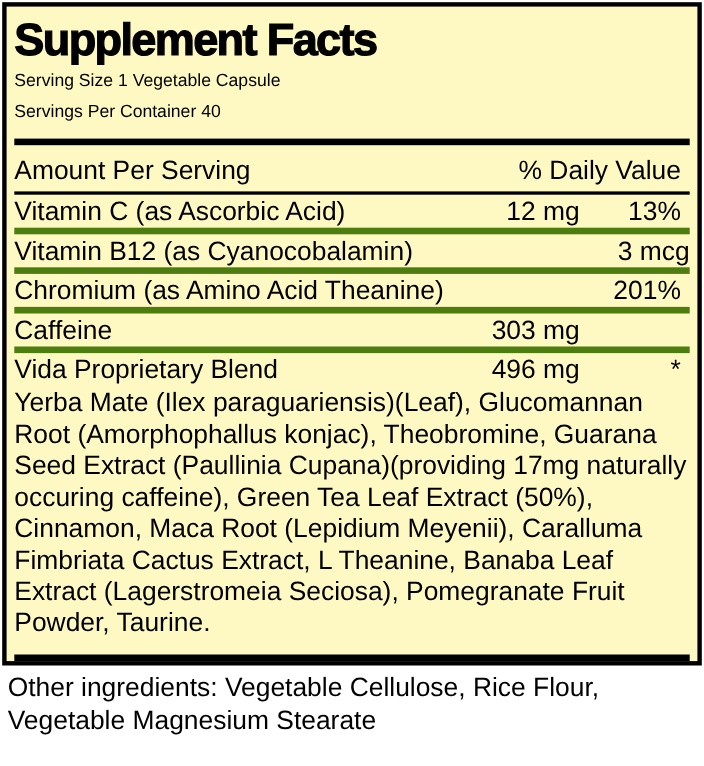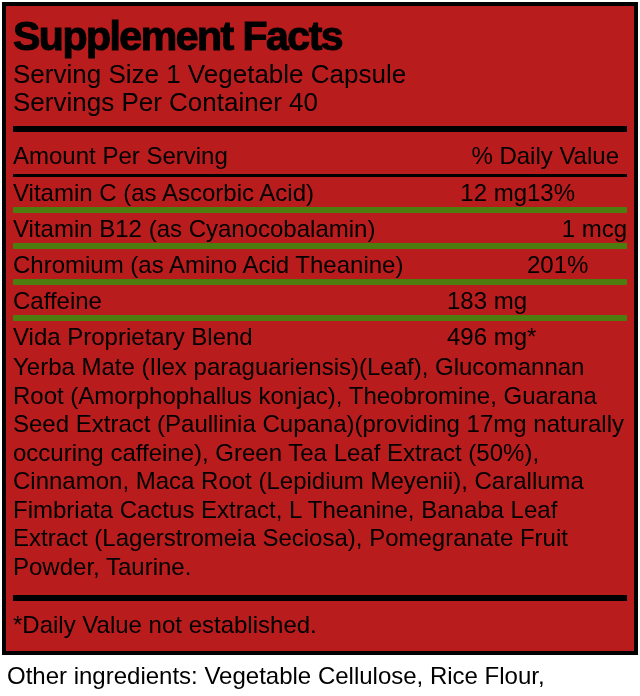--- a/index.html
+++ b/index.html
@@ -13,33 +13,33 @@
     font-family: "Liberation Sans", "DejaVu Sans", sans-serif;
     color: #000000;
     overflow: hidden;
   }
   .facts-panel {
     box-sizing: border-box;
     width: 636px;
     margin: 2px auto 0 2px;
     border: 4px solid #000000;
     padding: 0 7px;
-    background: #b91c1c;
+    background: #fef9c3;
   }
   .facts-title {
     font-size: 41px;
     font-weight: 900;
     letter-spacing: -1.5px;
     line-height: 44px;
     margin: 8px 0 2px 0;
     -webkit-text-stroke: 1.1px #000000;
     white-space: nowrap;
   }
   .serving-line {
-    font-size: 26px;
+    font-size: 16px;
     line-height: 28px;
   }
   .bar-thick {
     height: 6px;
     background: #000000;
   }
   .bar-top { margin-top: 10px; }
   .bar-bottom { margin-top: 14px; }
   .col-header-row {
     display: flex;
@@ -53,21 +53,21 @@
   .col-header-dv { padding-right: 8px; text-align: right; }
   .nutrient-row {
     display: flex;
     font-size: 24px;
     line-height: 29px;
     padding: 1px 0 0 0;
   }
   .nutrient-row.with-sep { border-bottom: 6px solid #4d7c0f; }
   .nutrient-name { flex: 1; white-space: nowrap; }
   .nutrient-amount { width: 105px; text-align: right; white-space: nowrap; }
-  .nutrient-dv { width: 100px; text-align: left; padding-right: 8px; box-sizing: border-box; white-space: nowrap; }
+  .nutrient-dv { width: 100px; text-align: right; padding-right: 8px; box-sizing: border-box; white-space: nowrap; }
   .blend-description {
     font-size: 24px;
     line-height: 28.5px;
     margin: 2px 0 0 0;
     max-width: 618px;
   }
   .footnote {
     font-size: 24px;
     line-height: 28px;
     padding: 10px 0 12px 0;
@@ -95,40 +95,39 @@
   </div>
 
   <div class="nutrient-row with-sep">
     <span class="nutrient-name">Vitamin C (as Ascorbic Acid)</span>
     <span class="nutrient-amount">12 mg</span>
     <span class="nutrient-dv">13%</span>
   </div>
 
   <div class="nutrient-row with-sep">
     <span class="nutrient-name">Vitamin B12 (as Cyanocobalamin)</span>
-    <span class="nutrient-amount">1 mcg</span>
+    <span class="nutrient-amount">3 mcg</span>
   </div>
 
   <div class="nutrient-row with-sep">
     <span class="nutrient-name">Chromium (as Amino Acid Theanine)</span>
     <span class="nutrient-dv">201%</span>
   </div>
 
   <div class="nutrient-row with-sep">
     <span class="nutrient-name">Caffeine</span>
-    <span class="nutrient-amount">183 mg</span>
+    <span class="nutrient-amount">303 mg</span>
     <span class="nutrient-dv"></span>
   </div>
 
   <div class="nutrient-row">
     <span class="nutrient-name">Vida Proprietary Blend</span>
     <span class="nutrient-amount">496 mg</span>
     <span class="nutrient-dv">*</span>
   </div>
 
   <div class="blend-description">Yerba Mate (Ilex paraguariensis)(Leaf), Glucomannan Root (Amorphophallus konjac), Theobromine, Guarana Seed Extract (Paullinia Cupana)(providing 17mg naturally occuring caffeine), Green Tea Leaf Extract (50%), Cinnamon, Maca Root (Lepidium Meyenii), Caralluma Fimbriata Cactus Extract, L Theanine, Banaba Leaf Extract (Lagerstromeia Seciosa), Pomegranate Fruit Powder, Taurine.</div>
 
   <div class="bar-thick bar-bottom"></div>
 
-  <div class="footnote">*Daily Value not established.</div>
 </div>
 
 <div class="other-ingredients">Other ingredients: Vegetable Cellulose, Rice Flour, Vegetable Magnesium Stearate</div>
 
 </body></html>

